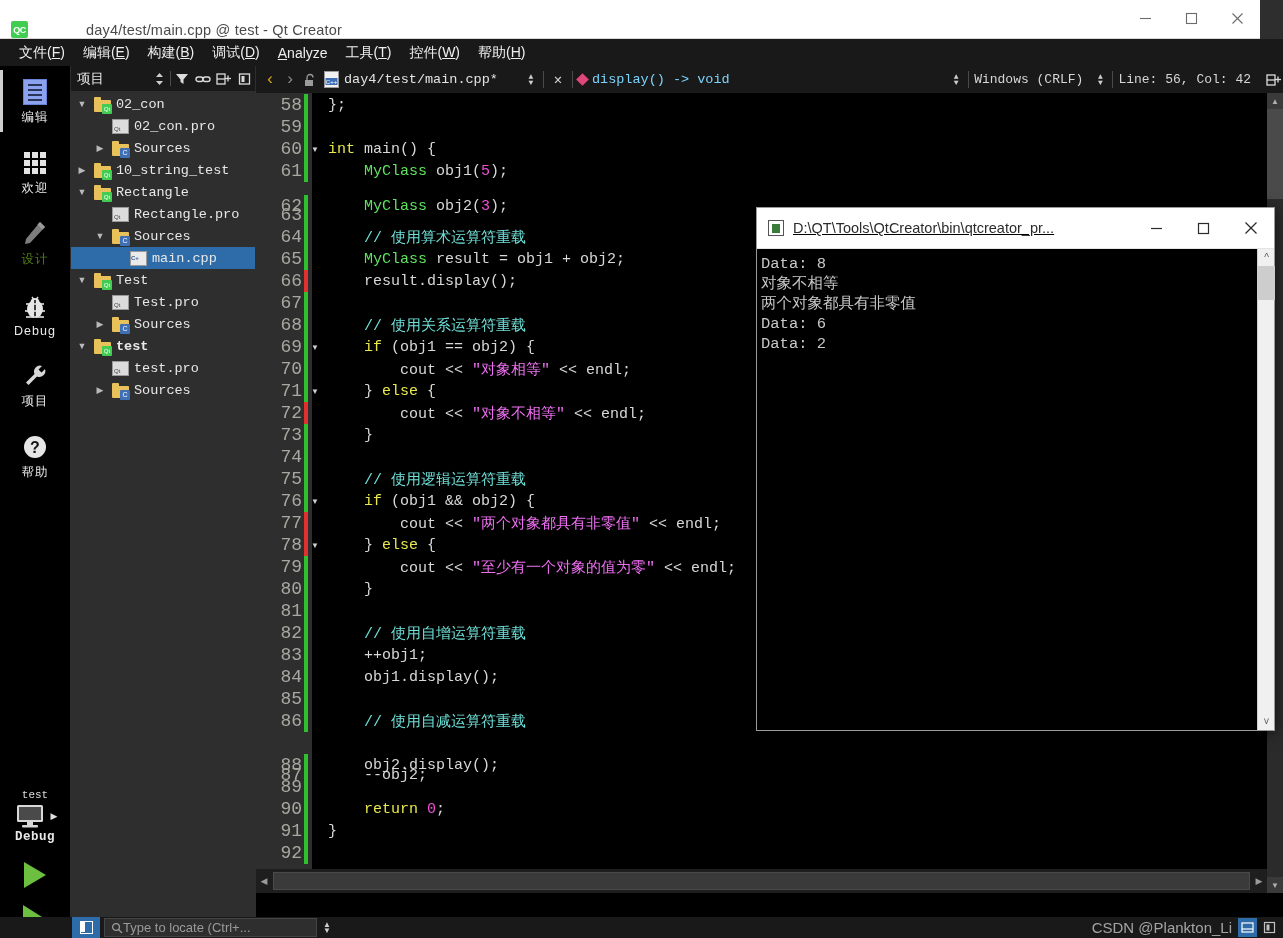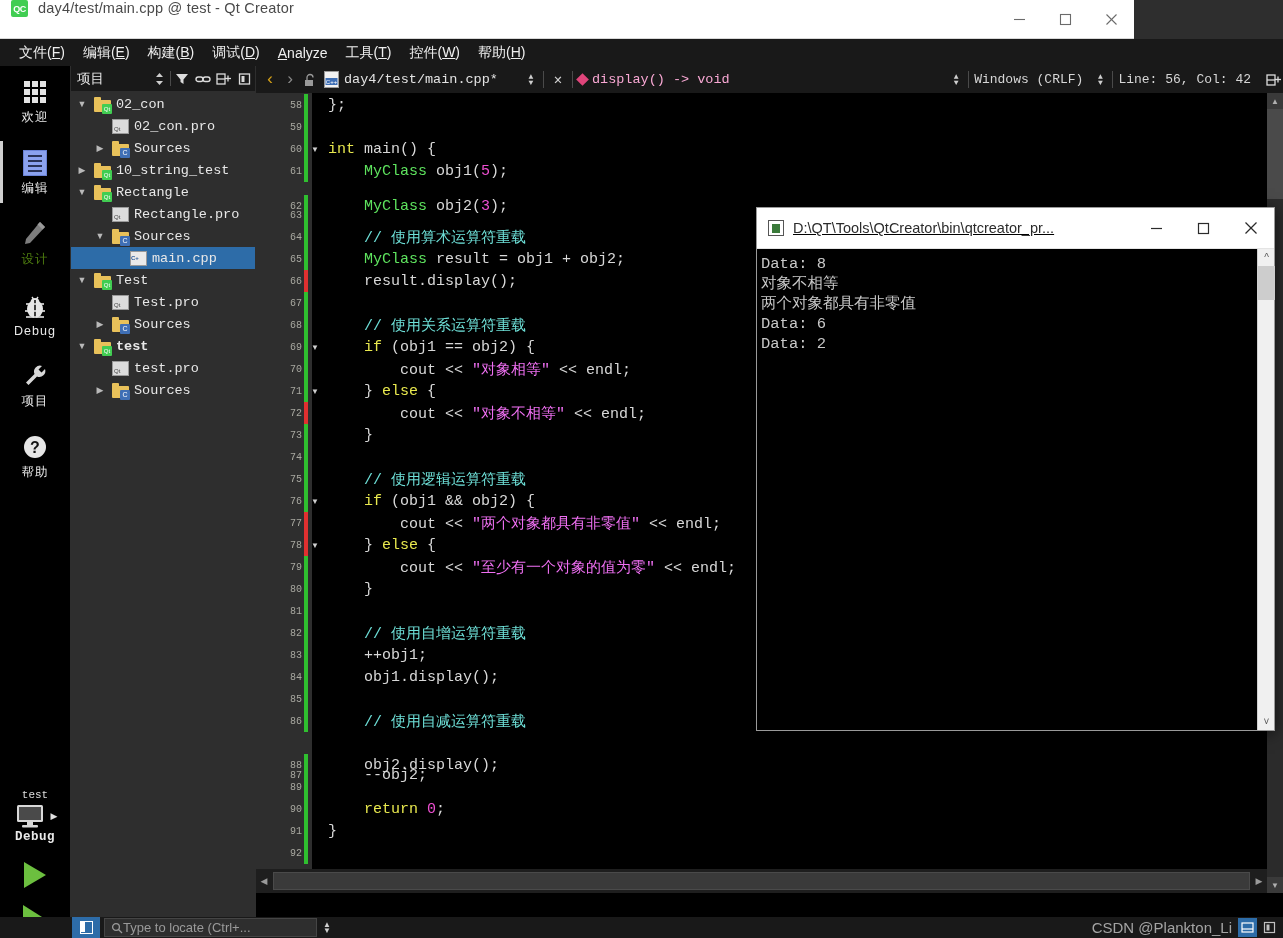--- a/index.html
+++ b/index.html
@@ -5,23 +5,23 @@
   * { box-sizing: border-box; margin: 0; padding: 0; }
   html, body {
     width: 1283px; height: 938px;
     background: #000; overflow: hidden;
     font-family: "Liberation Sans", sans-serif;
   }
   #app { position: relative; width: 1283px; height: 938px; background: #2e2e2e; }
 
   
   .titlebar {
-    position: absolute; left: 0; top: 0; width: 1134px; height: 39px;
+    position: absolute; left: 0; top: 0; width: 1260px; height: 39px;
     background: #ffffff; border-bottom: 1px solid #d8d8d8;
-    display: flex; align-items: flex-start;
+    display: flex; align-items: flex-end; gap: 48px;
   }
   .tb-icon {
     width: 17px; height: 17px; margin-left: 11px; margin-right: 10px;
     background: #41cd52; border-radius: 2px;
     color: #ffffff; font-size: 9px; font-weight: bold;
     display: flex; align-items: center; justify-content: center;
     font-family: "Liberation Sans", sans-serif; letter-spacing: -0.5px;
   }
   .tb-title { font-size: 14.5px; color: #4a4a4a; letter-spacing: .2px; }
   .tb-controls { margin-left: auto; display: flex; height: 39px; }
@@ -114,28 +114,28 @@
   .editor-wrap { position: absolute; left: 256px; top: 66px; width: 1027px; height: 851px; background: #000; }
   .ed-toolbar {
     height: 27px; background: #191919; display: flex; align-items: center; gap: 0; padding-left: 4px;
     font-family: "Liberation Mono", monospace; font-size: 13px; color: #d6d6d6; white-space: nowrap;
   }
   .ed-tb-btn { width: 20px; height: 24px; display: flex; align-items: center; justify-content: center; color: #b8860b; }
   .ed-sep { width: 1px; height: 17px; background: #4a4a4a; margin: 0 5px; flex: none; }
   .ed-filename { color: #e3e3e3; font-size: 13.5px; }
   .spin { display: flex; flex-direction: column; align-items: center; justify-content: center; width: 14px; color: #cfcfcf; line-height: 6px; font-size: 8px; }
   .ed-closex { width: 18px; text-align: center; color: #d0d0d0; font-size: 14px; }
-  .ed-symbol { color: #f9a8d4; font-size: 13.5px; }
+  .ed-symbol { color: #7dd3fc; font-size: 13.5px; }
   .diamond { width: 9px; height: 9px; background: #e0457b; transform: rotate(45deg); display: inline-block; margin-right: 5px; flex: none;}
 
   .code-area { position: absolute; left: 0; top: 27px; width: 1027px; height: 800px; background: #000; overflow: hidden; }
   .gutter-bg { position: absolute; left: 0; top: 0; width: 52px; height: 800px; background: #2e2e2e; }
   .changebar { position: absolute; left: 52px; top: 0; width: 4px; height: 800px; background: #2e2e2e; }
   .codeline { position: absolute; left: 0; height: 22px; width: 1027px; display: flex; align-items: center; }
-  .lnum { width: 46px; text-align: right; color: #a8a8a0; font-family: "Liberation Mono", monospace; font-size: 10px; }
+  .lnum { width: 46px; text-align: right; color: #a8a8a0; font-family: "Liberation Mono", monospace; font-size: 18px; }
   .fold { width: 14px; text-align: center; color: #cfcfcf; font-size: 8px; }
   .ctext { margin-left: 6px; font-family: "Liberation Mono", monospace; font-size: 15px; white-space: pre; }
   .c-key   { color: #e8e84e; }
   .c-type  { color: #5ee35e; }
   .c-plain { color: #d8d8d8; }
   .c-num   { color: #ef4fd2; }
   .c-str   { color: #ef6ff2; }
   .c-cmt   { color: #6ee0d8; }
   .c-fn    { color: #d8d8d8; }
 
@@ -223,46 +223,46 @@
       <div class="menu-item">构建(<u>B</u>)</div>
       <div class="menu-item">调试(<u>D</u>)</div>
       <div class="menu-item"><u>A</u>nalyze</div>
       <div class="menu-item">工具(<u>T</u>)</div>
       <div class="menu-item">控件(<u>W</u>)</div>
       <div class="menu-item">帮助(<u>H</u>)</div>
     </div>
 
   <div class="modebar">
     <div id="modelist">
+        <div class="mode-item active">
+          <div class="mi-glyph">
+            <span class="edit-icon">
+              <i></i>
+              <i></i>
+              <i></i>
+              <i></i>
+            </span>
+          </div>
+          <div class="mode-label">编辑</div>
+        </div>
         <div class="mode-item">
           <div class="mi-glyph">
             <span class="grid-icon">
               <i></i>
               <i></i>
               <i></i>
               <i></i>
               <i></i>
               <i></i>
               <i></i>
               <i></i>
               <i></i>
             </span>
           </div>
           <div class="mode-label">欢迎</div>
-        </div>
-        <div class="mode-item active">
-          <div class="mi-glyph">
-            <span class="edit-icon">
-              <i></i>
-              <i></i>
-              <i></i>
-              <i></i>
-            </span>
-          </div>
-          <div class="mode-label">编辑</div>
         </div>
         <div class="mode-item dim">
           <div class="mi-glyph">
             <svg width="26" height="28" viewBox="0 0 26 28">
               <polygon points="18,2 23,7 8,23 3,24 4,19" fill="#7d7d7d"></polygon>
               <polygon points="18,2 23,7 20.5,9.5 15.5,4.5" fill="#9a9a9a"></polygon>
             </svg>
           </div>
           <div class="mode-label">设计</div>
         </div>

